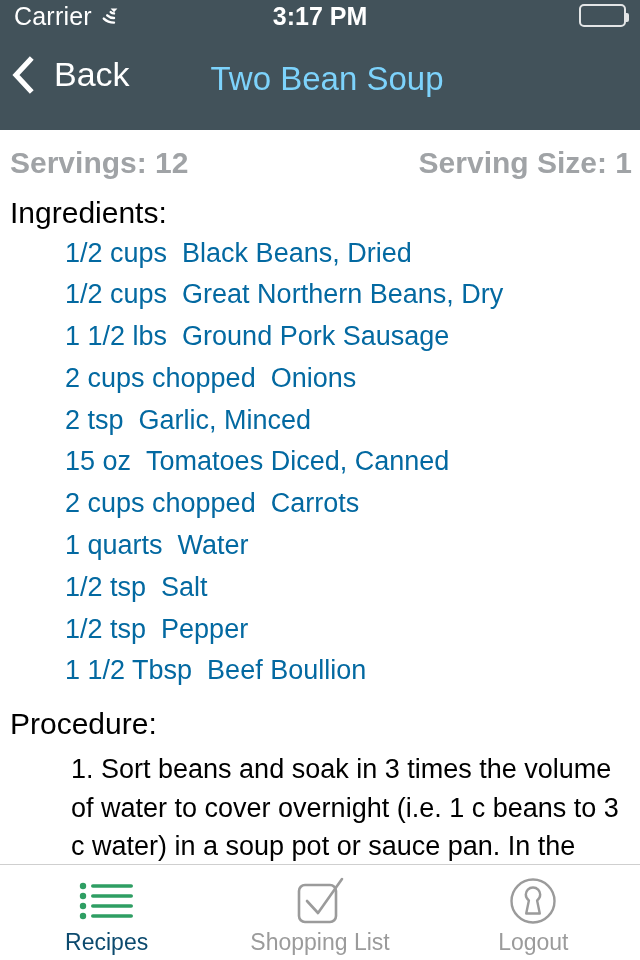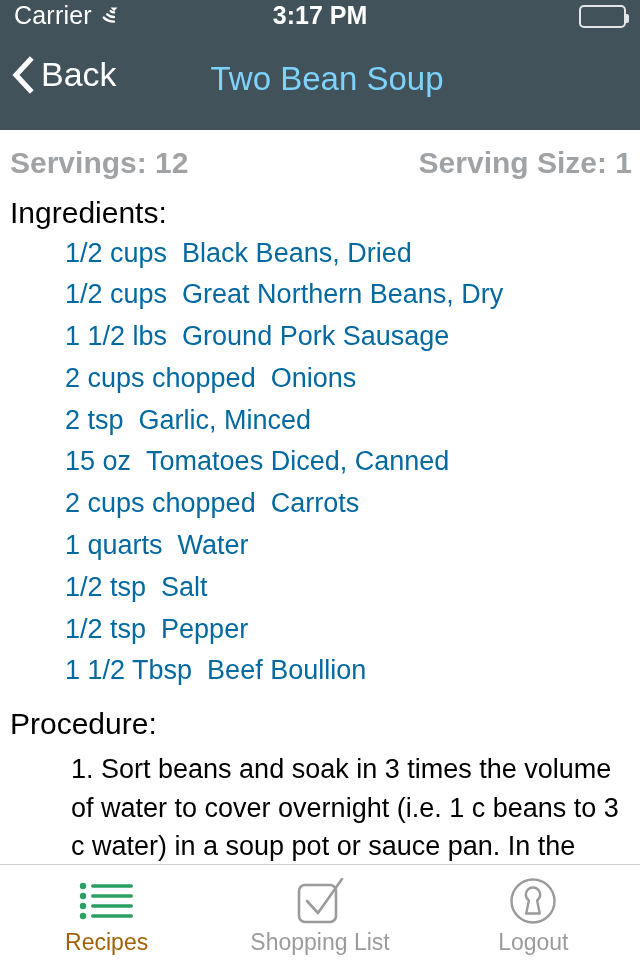--- a/index.html
+++ b/index.html
@@ -24,23 +24,23 @@
 
   
   .statusbar {
     position: absolute;
     top: 0; left: 0;
     width: 640px;
     height: 44px;
     background: #42525a;
     color: #ffffff;
     display: flex;
-    align-items: flex-end;
-    box-sizing: border-box;
-    padding: 16px 14px;
+    align-items: flex-start;
+    box-sizing: border-box;
+    padding: 4px 14px;
   }
   .sb-left {
     display: flex;
     align-items: center;
     gap: 9px;
     flex: 0 0 auto;
   }
   .sb-carrier {
     font-size: 25px;
     letter-spacing: 0.2px;
@@ -102,21 +102,21 @@
     height: 86px;
     background: #42525a;
     box-sizing: border-box;
   }
   .nav-back {
     position: absolute;
     left: 10px;
     top: 12px;
     display: flex;
     align-items: center;
-    gap: 7px;
+    gap: 20px;
     cursor: pointer;
   }
   .chevron-left {
     display: block;
     width: 24px;
     height: 38px;
   }
   .nav-back-label {
     font-size: 34px;
     color: #ffffff;
@@ -217,21 +217,21 @@
     height: 52px;
     display: flex;
     align-items: center;
     justify-content: center;
   }
   .tab-label {
     font-size: 23px;
     line-height: 1;
     margin-top: 4px;
   }
-  .tab-item.active .tab-label { color: #a16207; }
+  .tab-item.active .tab-label { color: #0c4a6e; }
   .tab-item.inactive .tab-label { color: #9b9b9b; }
 </style>
 </head>
 <body>
 
 <div class="phone">
 
   <div class="statusbar">
     <div class="sb-left">
       <span class="sb-carrier">Carrier</span>

